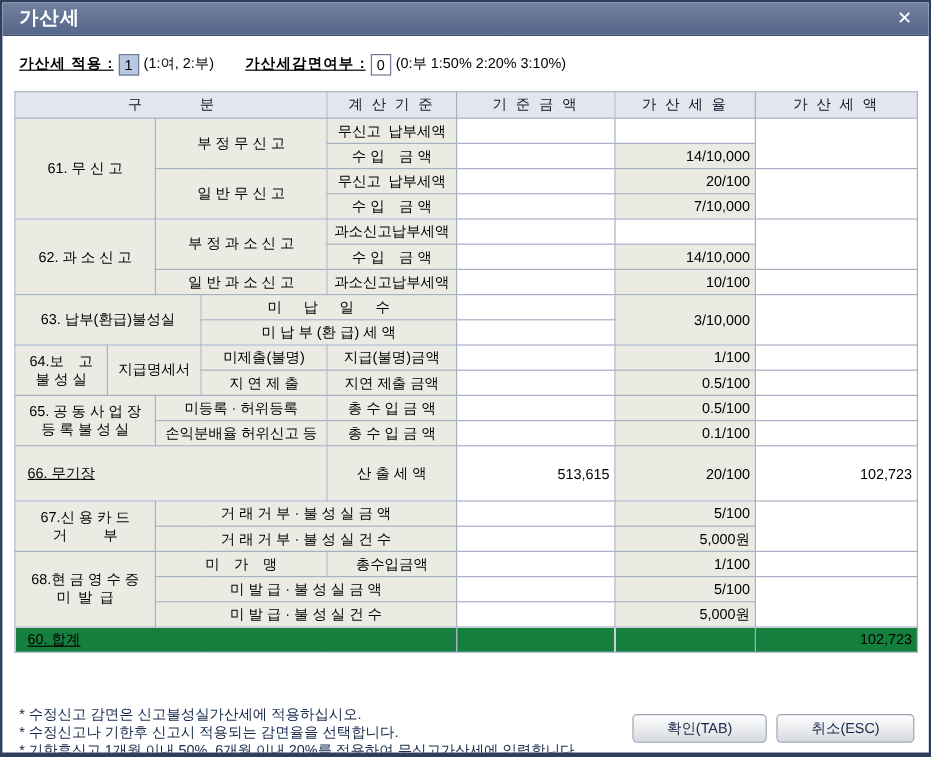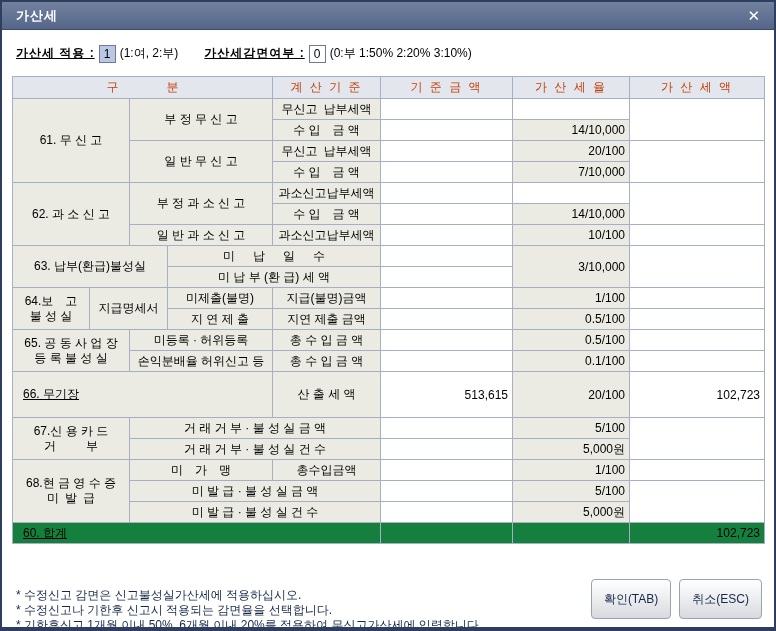--- a/index.html
+++ b/index.html
@@ -11,21 +11,21 @@
   .dialog {
     position:relative; width:776px; height:631px;
     border:2px solid #2e3e5e; border-bottom-width:4px;
     background:#ffffff; overflow:hidden;
   }
   .titlebar {
     height:28px; display:flex; align-items:center; justify-content:space-between;
     padding:0 14px; background:linear-gradient(#72819e,#55668a);
     border-bottom:1px solid #3c4c6e;
   }
-  .titlebar .title { color:#ffffff; font-weight:bold; font-size:13px; letter-spacing:1px; }
+  .titlebar .title { color:#ffffff; font-weight:bold; font-size:16px; letter-spacing:1px; }
   .close-x { color:#ffffff; font-size:15px; font-weight:bold; cursor:pointer; line-height:1; }
   .controls {
     display:flex; align-items:center; padding:13px 0 12px 14px; height:46px;
   }
   .controls .lab { font-weight:bold; letter-spacing:1px;text-decoration:underline; }
   .numbox {
     width:17px; height:18px; border:1px solid #6d7a91; text-align:center;
     font-size:12px; font-family:inherit; padding:0; margin:0 4px; display:inline-block;
   }
   .numbox.focused { background:#b9c9e5; }
@@ -33,33 +33,33 @@
   .hint { letter-spacing:0; margin-right:26px; }
   table.grid {
     margin-left:10px; border-collapse:collapse; table-layout:fixed;
     width:752px; border:1px solid #8591a7;
   }
   table.grid th, table.grid td {
     border:1px solid #a6b0c3; font-size:12px; font-weight:normal;
     height:21px; padding:0 4px; overflow:hidden;
   }
   table.grid th {
-    height:22px; background:#e3e6ec; color:#c2410c; letter-spacing:2px; text-align:center;
+    height:22px; background:#e3e6ec; color:#0f172a; letter-spacing:2px; text-align:center;
   }
   td.lbl { background:#ebebe3; text-align:center; white-space:pre-line; line-height:1.25; }
   td.val { background:#ffffff; }
   td.rate { background:#ebebe3; text-align:right; }
   td.rate-empty { background:#ffffff; }
   td.amt { background:#ffffff; text-align:right; }
   tr.total td { background:#15803d; }
   .spread { display:flex; justify-content:flex-start; align-items:center; padding:0 6px;text-decoration:underline; }
   .notes { margin:44px 0 0 14px; color:#16284a; line-height:15px; letter-spacing:0; }
   .buttons { position:absolute; right:12px; bottom:8px; display:flex; gap:8px; }
   .btn {
-    min-width:66px; height:40px; padding:2px 12px; font-size:12px; font-family:inherit;
+    min-width:66px; height:24px; padding:2px 28px; font-size:12px; font-family:inherit;
     color:#16284a; background:linear-gradient(#ffffff,#d7dade);
     border:1px solid #9aa3b4; border-radius:4px; cursor:pointer;
   }
 </style>
 </head>
 <body>
 
 <div class="dialog">
 
   <div class="titlebar">

